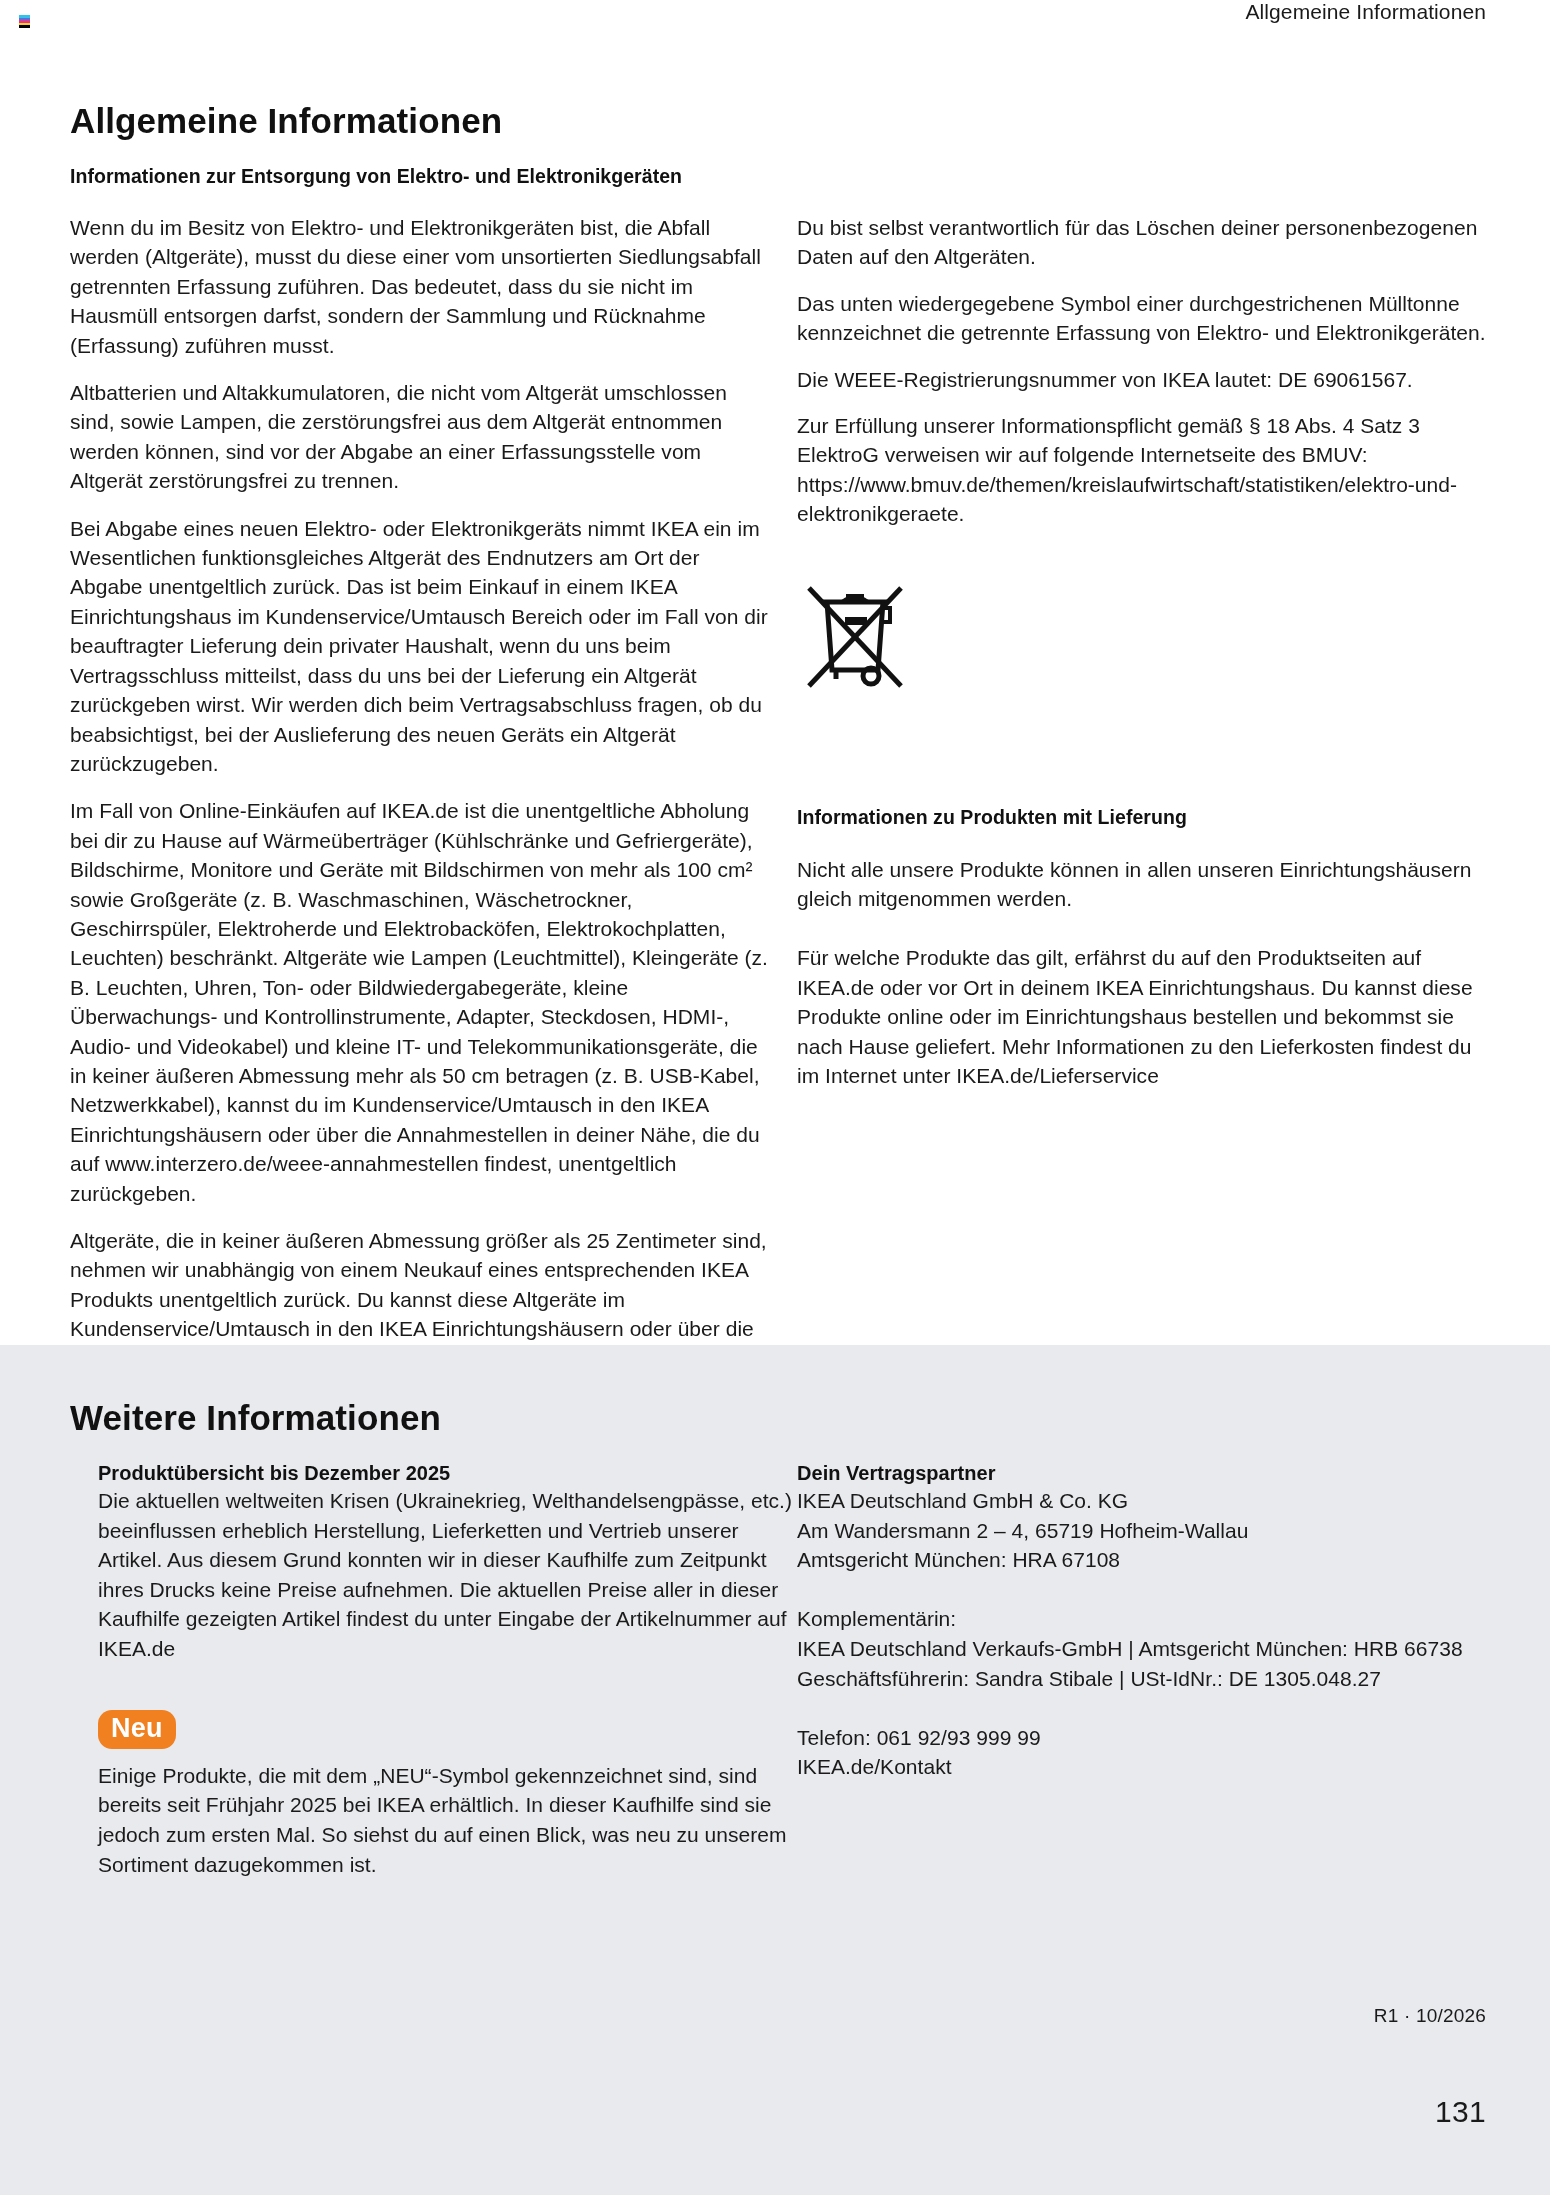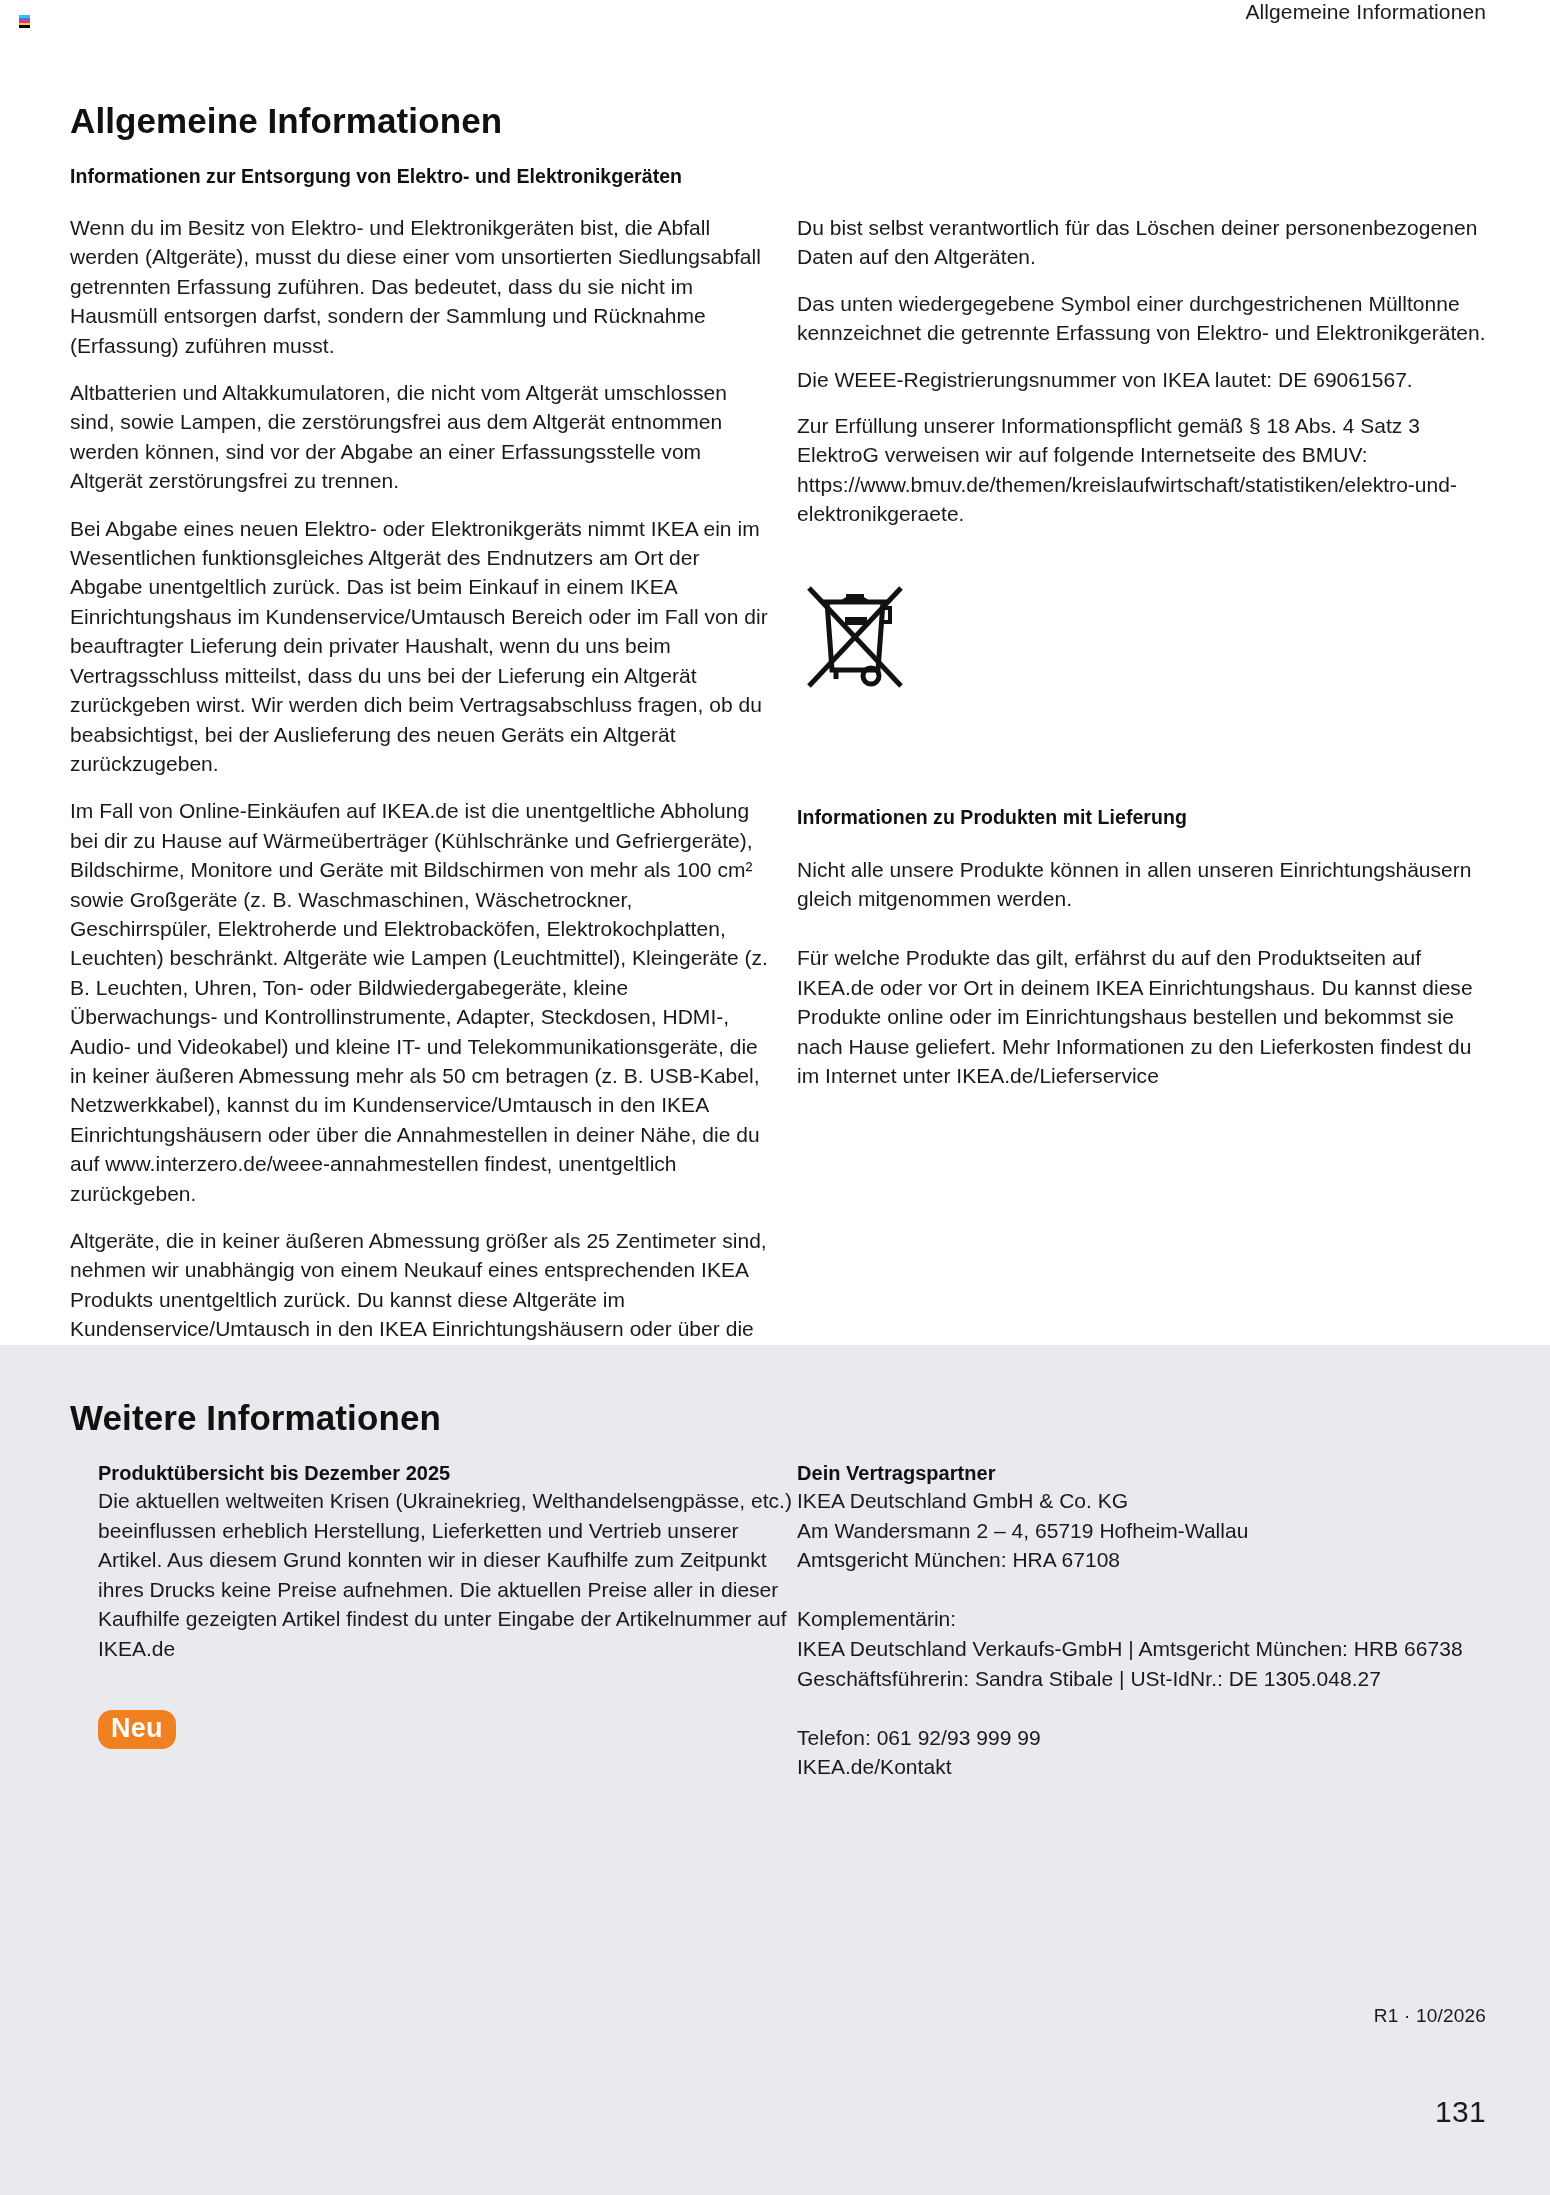--- a/index.html
+++ b/index.html
@@ -270,20 +270,21 @@
 
   <div class="gray-band">
 
     <div class="band-title">Weitere Informationen</div>
 
     <div class="band-left">
       <div class="sub-head">Produktübersicht bis Dezember 2025</div>
       <p class="body">Die aktuellen weltweiten Krisen (Ukrainekrieg, Welthandelsengpässe, etc.) beeinflussen erheblich Herstellung, Lieferketten und Vertrieb unserer Artikel. Aus diesem Grund konnten wir in dieser Kaufhilfe zum Zeitpunkt ihres Drucks keine Preise aufnehmen. Die aktuellen Preise aller in dieser Kaufhilfe gezeigten Artikel findest du unter Eingabe der Artikelnummer auf IKEA.de</p>
 
       <div class="neu-badge" style="background:#f08020;">Neu</div>
+      <p class="body neu-paragraph">Einige Produkte, die mit dem „NEU“-Symbol gekennzeichnet sind, sind bereits seit Frühjahr 2025 bei IKEA erhältlich. In dieser Kaufhilfe sind sie jedoch zum ersten Mal. So siehst du auf einen Blick, was neu zu unserem Sortiment dazugekommen ist.</p>
     </div>
 
     <div class="band-right">
       <div class="sub-head">Dein Vertragspartner</div>
       <p class="body">IKEA Deutschland GmbH &amp; Co. KG</p>
       <p class="body">Am Wandersmann 2 – 4, 65719 Hofheim-Wallau</p>
       <p class="body">Amtsgericht München: HRA 67108</p>
 
       <div class="spacer-line"></div>
 

